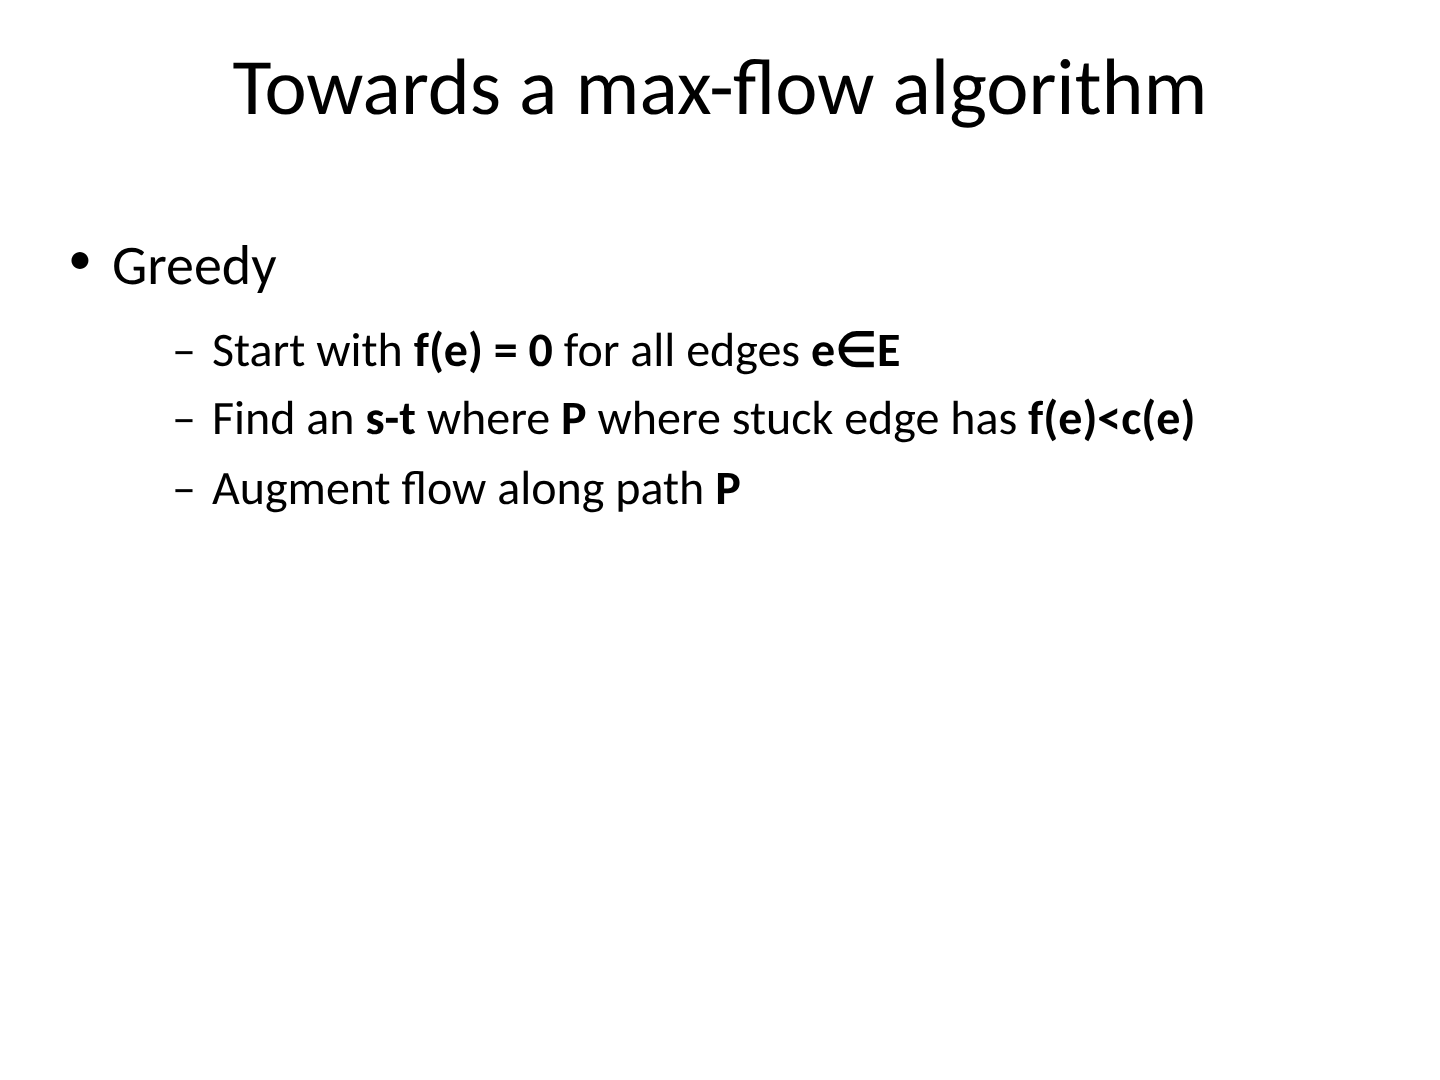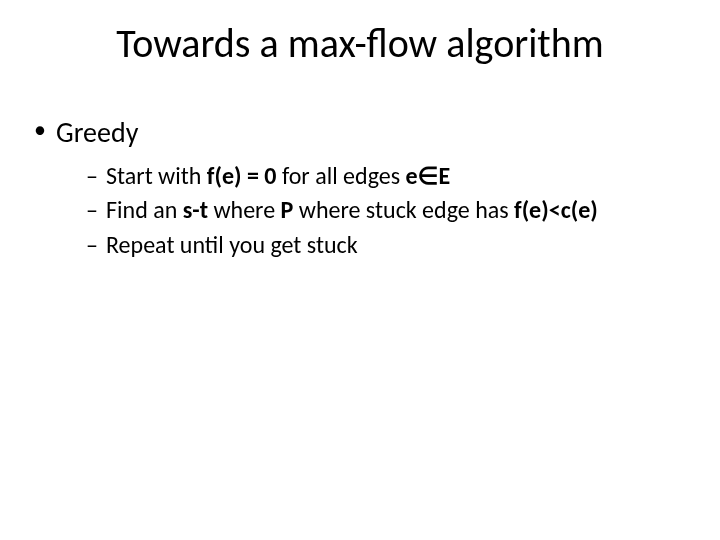--- a/index.html
+++ b/index.html
@@ -81,22 +81,22 @@
         <ul class="level2">
 
           <li>
             <span>Start with </span><span class="b">f(e) = 0</span><span> for all edges </span><span class="b">e∈E</span>
           </li>
 
           <li>
             <span>Find an </span><span class="b">s-t</span><span> where </span><span class="b">P</span><span> where stuck edge has </span><span class="b">f(e)&lt;c(e)</span>
           </li>
 
+          <li>
+            <span>Augment flow along path </span><span class="b">P</span>
+          </li>
 
-          <li>
-            <span>Repeat until you get stuck</span>
-          </li>
 
         </ul>
       </li>
     </ul>
   </div>
 </div>
 
 </body></html>

